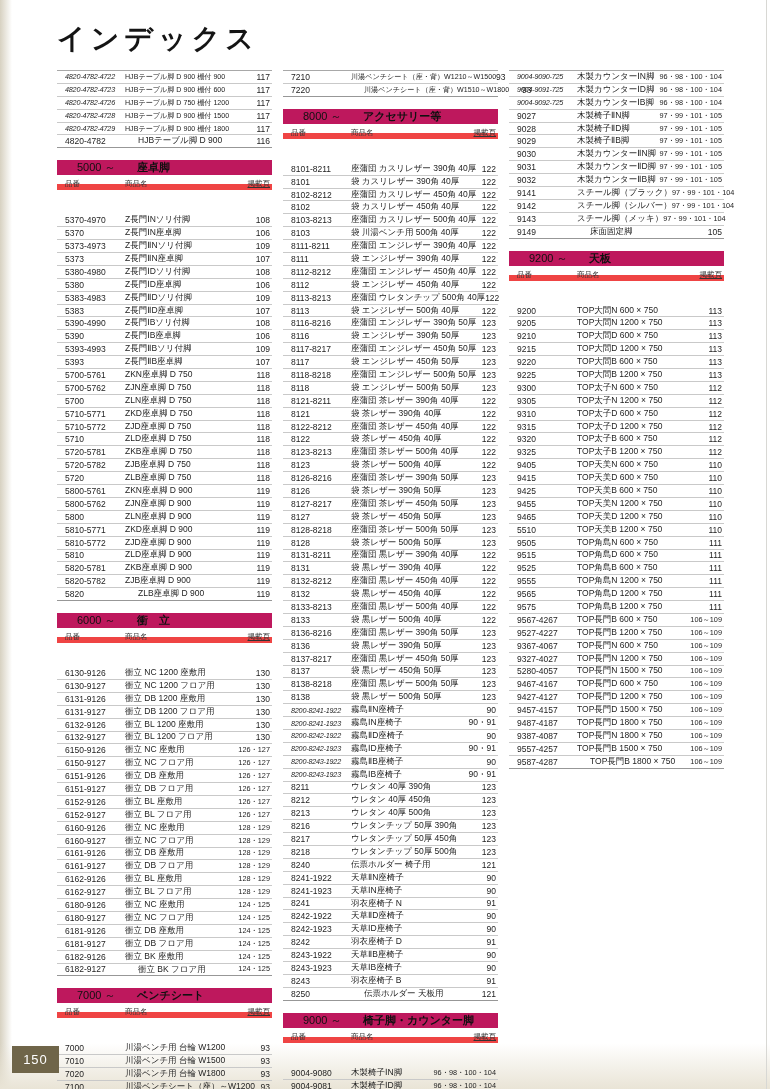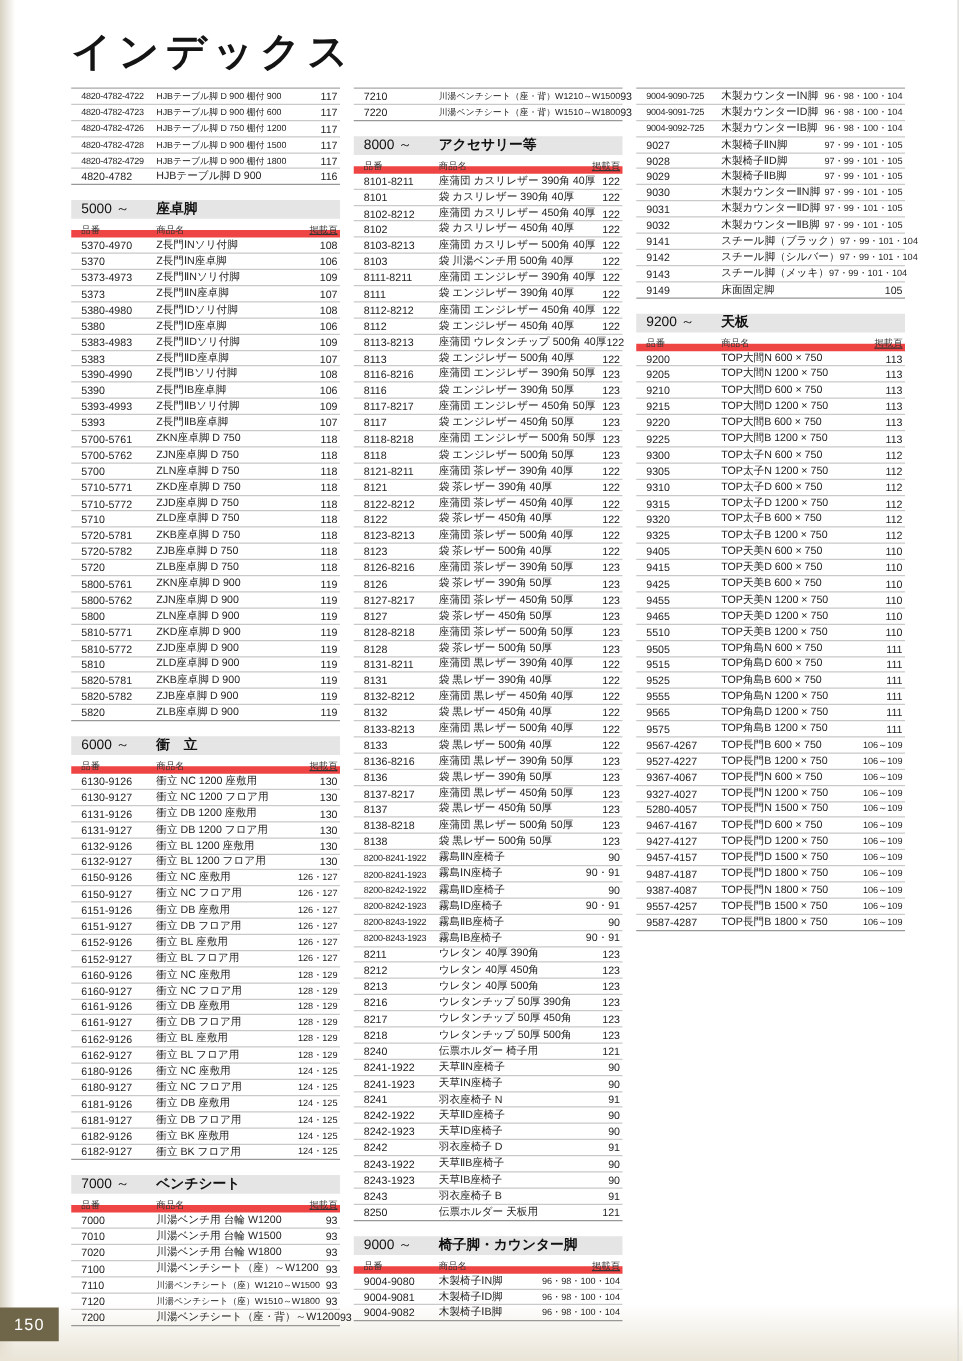--- a/index.html
+++ b/index.html
@@ -10,54 +10,54 @@
     -webkit-font-smoothing:antialiased;
   }
   .left-shade  { position:absolute; left:0; top:0; bottom:0; width:12px;
                  background:linear-gradient(90deg,#d7d1c1,#ffffff); }
   .bottom-shade{ position:absolute; left:0; bottom:0; width:100%; height:46px;
                  background:linear-gradient(180deg,rgba(235,230,217,0),#e9e4d6); }
   .right-line  { position:absolute; top:0; bottom:0; right:3px; width:1px; background:#d8d8d4; }
 
   .title { position:absolute; left:57px; top:20px; margin:0;
            font-family:"Liberation Serif", serif; font-weight:bold;
-           font-size:32px; letter-spacing:5px; color:#141414; }
+           font-size:28px; letter-spacing:5px; color:#141414; }
 
   .columns { position:absolute; left:57px; top:70px; display:flex; gap:11px; }
   .col { width:215px; }
 
   .block.with-section { margin-top:12px; }
   .col .block:first-child { margin-top:0; }
 
-  .section-bar { background:#e5e5e5; height:15px; line-height:15px;
-                 display:flex; padding-left:8px; margin-bottom:2px; }
+  .section-bar { background:#be185d; height:15px; line-height:15px;
+                 display:flex; padding-left:20px; margin-bottom:2px; }
   .sec-range { width:60px; flex:0 0 60px; font-size:11px; color:#101010; }
   .sec-name  { font-size:11px; font-weight:bold; color:#101010; white-space:nowrap; }
 
   .thead { display:flex; height:13px; line-height:13px; padding-left:8px;
            border-bottom:6px solid #ef4444; font-size:7.5px; color:#333; box-sizing:border-box; }
   .h-code { width:60px; flex:0 0 60px; }
   .h-name { flex:1; }
   .h-page { text-align:left; padding-right:2px;text-decoration:underline; }
 
   .tbl { border-top:1px solid #a8a8a8; }
-  .with-section .tbl { border-top:none; }
+  .with-section .tbl { border-top:none;margin-top:24px; }
 
   .row { display:flex; align-items:center; height:12.9px; box-sizing:border-box;
          border-bottom:1px solid #c9c9c9; padding-left:8px; }
-  .tbl .row:last-child { border-bottom:1px solid #979797; }
+  .tbl .row:last-child { border-bottom:1px solid #979797;gap:13px; }
   .cell { white-space:nowrap; overflow:visible; color:#232323; }
   .c-code { width:60px; flex:0 0 60px; font-size:8.5px; }
-  .c-code.cond { font-size:7.2px; letter-spacing:-0.2px; }
+  .c-code.cond { font-size:7.2px; letter-spacing:-0.2px;font-style:italic; }
   .c-name { flex:1; font-size:8.5px; }
   .c-name.cond { font-size:7.1px; }
   .c-page { text-align:right; padding-right:2px; font-size:8.5px; }
   .c-page.cond { font-size:7.3px; }
 
-  .page-number { position:absolute; left:0; top:1046px; width:47px; height:27px;
+  .page-number { position:absolute; left:12px; top:1046px; width:47px; height:27px;
                  background:#6f6549; color:#ffffff; display:flex; align-items:center;
                  justify-content:center; font-size:13px; letter-spacing:1px; }
 </style>
 </head>
 <body>
 
 <div class="left-shade"></div>
 <div class="bottom-shade"></div>
 <div class="right-line"></div>
 

